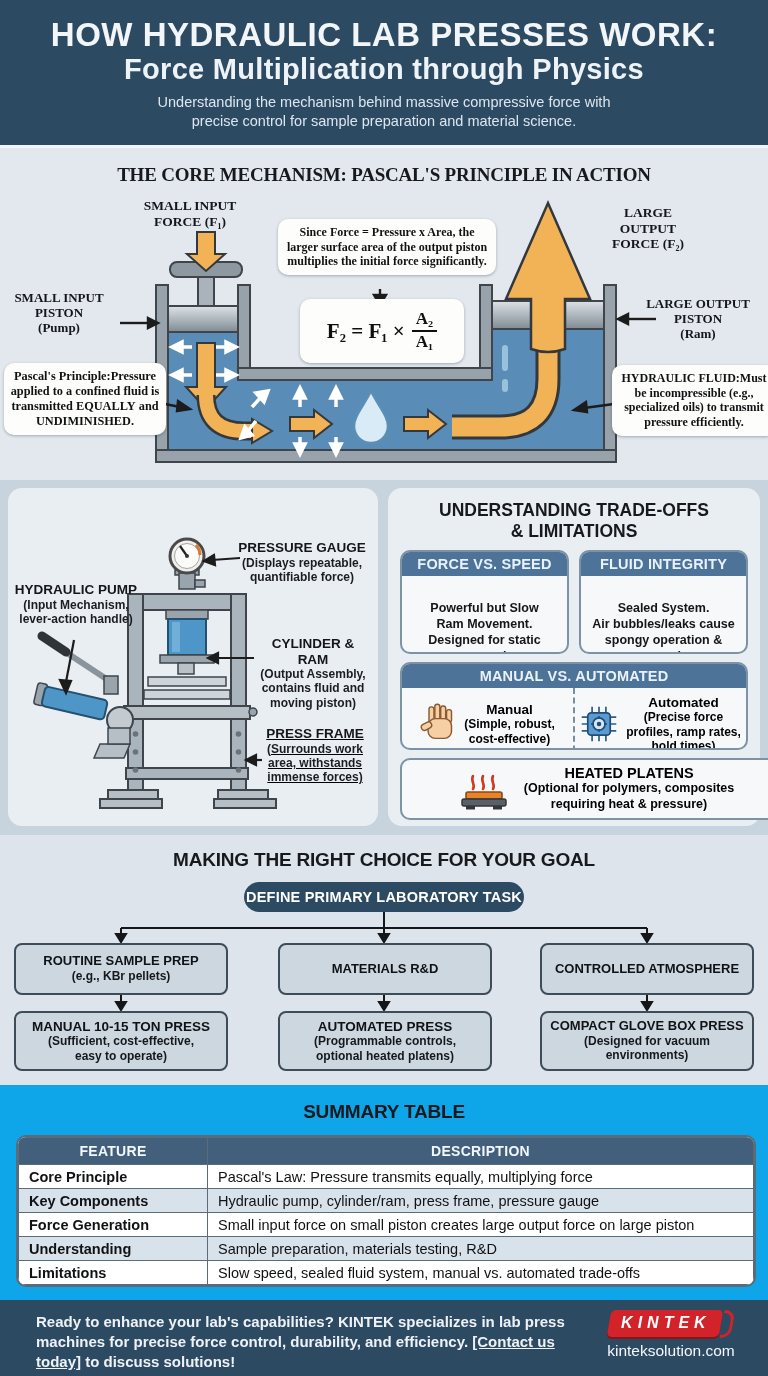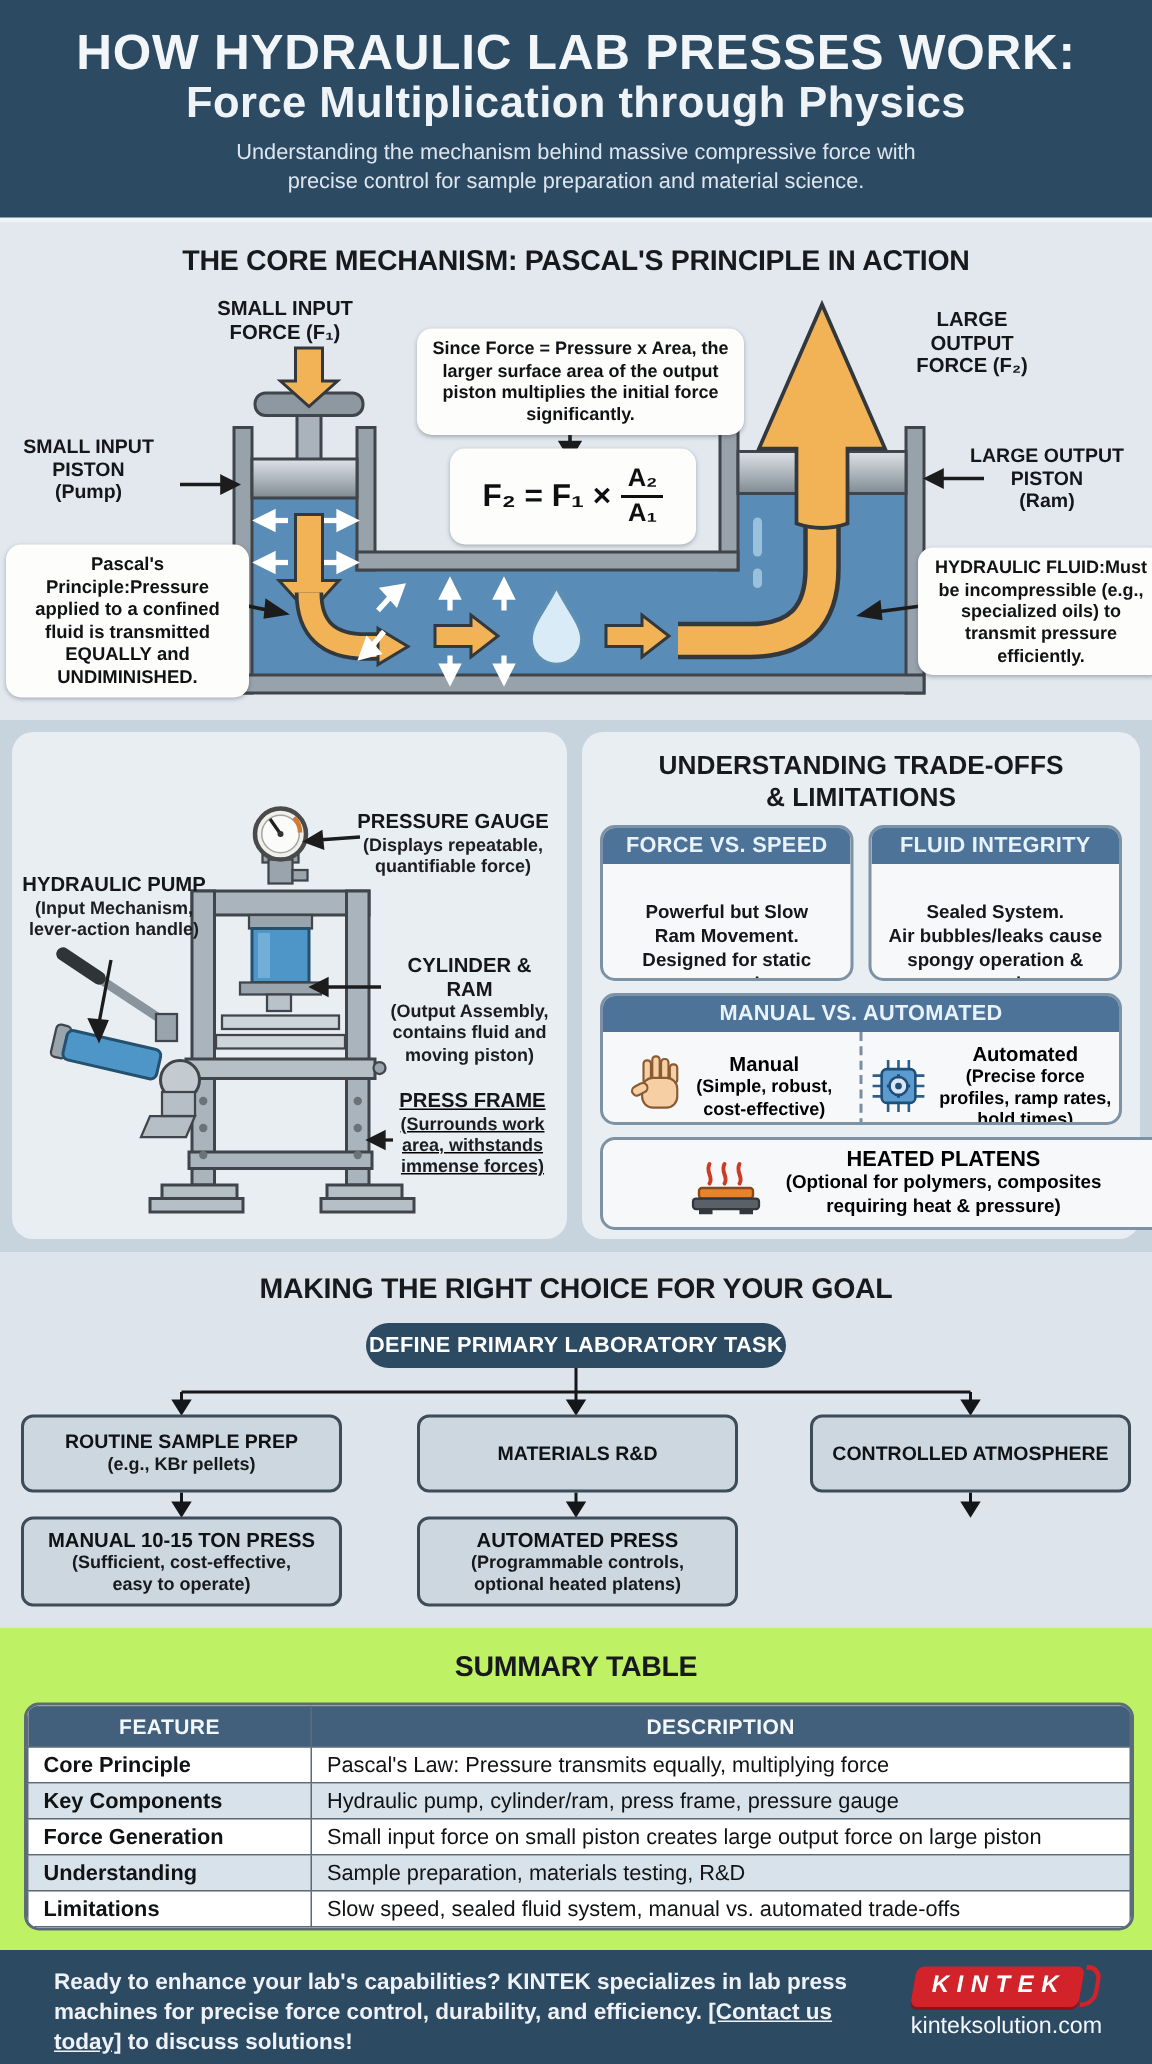--- a/index.html
+++ b/index.html
@@ -17,24 +17,24 @@
   .ftr{height:76px;background:#2d4a63;color:#eef2f6;box-sizing:border-box;position:relative;}
   .ftr .txt{position:absolute;left:36px;top:12px;width:545px;font-size:15px;font-weight:600;line-height:1.33;}
   .ftr .lnk{text-decoration:underline;font-weight:700;cursor:pointer;}
   .logo-wrap{position:absolute;right:22px;top:10px;width:150px;text-align:center;}
   .logo-red{display:inline-block;background:#d2232a;border-radius:5px;transform:skewX(-10deg);padding:4px 10px 5px 12px;box-shadow:0 2px 0 #8c1418;}
   .logo-red span{display:inline-block;transform:skewX(10deg);color:#fff;font-weight:700;font-style:italic;font-size:16px;letter-spacing:5px;}
   .logo-bracket{display:inline-block;width:8px;height:22px;border:3px solid #d2232a;border-left:none;border-radius:0 10px 10px 0;transform:skewX(-10deg);margin-left:2px;vertical-align:middle;}
   .logo-site{color:#f4f7fa;font-size:15.5px;font-weight:500;margin-top:4px;}
 
   
-  .sec-pascal{height:332px;background:#e2e8ee;position:relative;}
+  .sec-pascal{height:332px;background:#e2e8ee;position:relative;font-family:Liberation Serif, serif;}
   .sec-2col{height:355px;background:#c7d3dd;position:relative;}
   .sec-flow{height:250px;background:#dde4eb;position:relative;}
-  .sec-table{height:215px;background:#bef264;position:relative;}
+  .sec-table{height:215px;background:#0ea5e9;position:relative;}
   .sec-title{font-weight:700;font-size:19px;color:#17191c;text-align:center;letter-spacing:-.2px;}
 
   
   .pascal-stage{position:absolute;left:0;top:47px;width:768px;height:285px;}
   .lbl{font-weight:700;color:#14161a;line-height:1.15;font-size:13.5px;}
   .callout{background:#fdfdfb;border-radius:10px;box-shadow:0 1px 3px rgba(40,50,60,.35);padding:6px 6px;font-size:12px;line-height:1.22;font-weight:600;color:#101214;}
   .callout b{font-weight:800;}
   .formula-box{background:#fdfdfb;border-radius:10px;box-shadow:0 1px 3px rgba(40,50,60,.35);display:flex;align-items:center;justify-content:center;gap:7px;font-weight:700;color:#0e0f11;}
   .formula-box .eq{font-size:21px;}
   .frac{display:inline-flex;flex-direction:column;align-items:center;font-size:17px;line-height:1.1;}
@@ -443,20 +443,25 @@
   <div class="fbox" style="left:14px;top:176px;height:60px;">
     <div class="tt" style="font-size:13.5px;" data-bind="flow.row2.0.title">MANUAL 10-15 TON PRESS</div>
     <div class="bb" data-bind="flow.row2.0.body">(Sufficient, cost-effective,
 easy to operate)</div>
   </div>
   <div class="fbox" style="left:278px;top:176px;height:60px;">
     <div class="tt" style="font-size:13.5px;" data-bind="flow.row2.1.title">AUTOMATED PRESS</div>
     <div class="bb" data-bind="flow.row2.1.body">(Programmable controls,
 optional heated platens)</div>
   </div>
+  <div class="fbox" style="left:540px;top:176px;height:60px;">
+    <div class="tt" style="font-size:13px;" data-bind="flow.row2.2.title">COMPACT GLOVE BOX PRESS</div>
+    <div class="bb" data-bind="flow.row2.2.body">(Designed for vacuum
+environments)</div>
+  </div>
 </div>
 
 <div class="sec-table">
   <div class="sec-title" style="padding-top:16px;" data-bind="summary.section_title">SUMMARY TABLE</div>
   <div class="tbl-wrap">
     <table class="sum">
       <tbody>
           <tr>
         <th data-bind="summary.headers.0">FEATURE</th>
         <th data-bind="summary.headers.1">DESCRIPTION</th>

